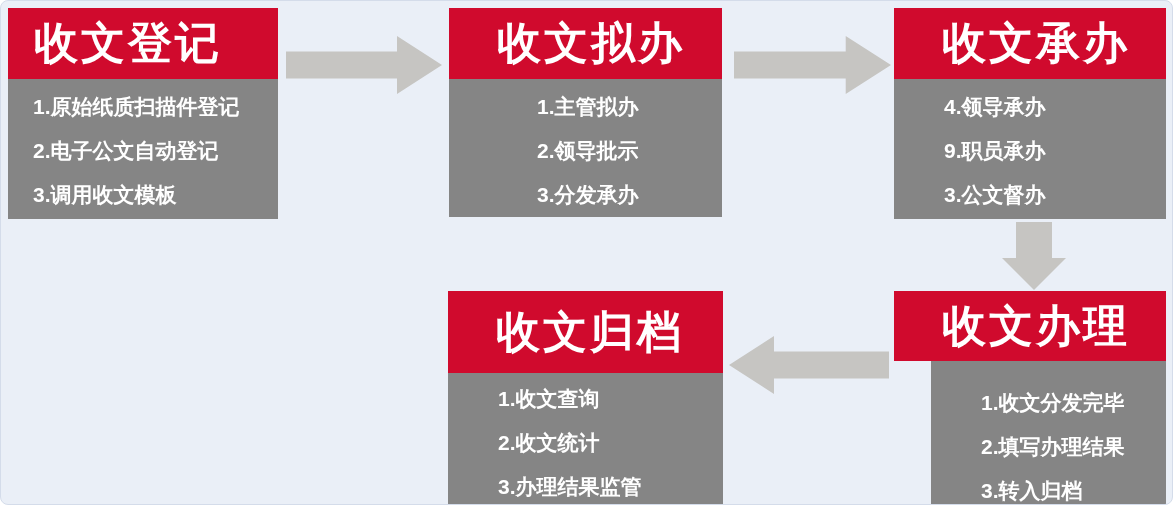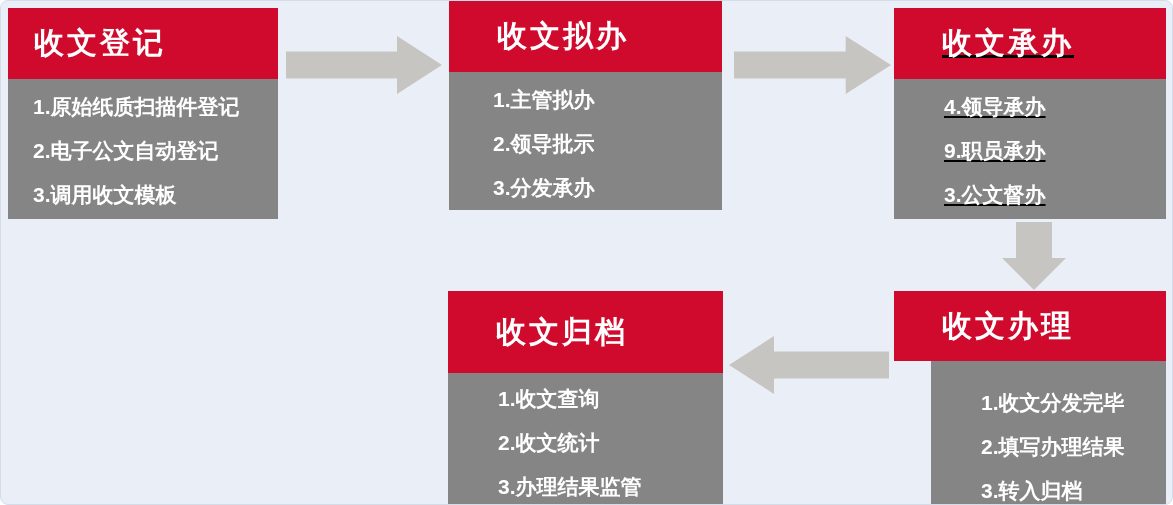--- a/index.html
+++ b/index.html
@@ -24,21 +24,21 @@
     overflow:hidden;
   }
   .box{
     position:absolute;
     display:flex;flex-direction:column;
   }
   .box-header{
     background:var(--header-red);
     color:var(--text);
     font-weight:700;
-    font-size:30px;
+    font-size:44px;
     letter-spacing:3px;
     display:flex;align-items:center;
     height:71px;
     padding-left:48px;
     flex:0 0 auto;
   }
   .box-body{
     background:var(--body-gray);
     color:var(--text);
     flex:1 1 auto;
@@ -50,23 +50,23 @@
     font-size:21px;
     font-weight:700;
     height:44px;
     display:flex;align-items:center;
     white-space:nowrap;
   }
   
   .box-1{left:7px;top:7px;width:270px;height:211px;}
   .box-1 .box-header{padding-left:26px;}
   .box-1 .box-body{padding-left:25px;}
-  .box-2{left:448px;top:0;width:273px;height:195px;}
-  .box-2 .box-body{padding-left:44px;}
-  .box-3{left:893px;top:7px;width:272px;height:211px;text-decoration:underline;}
+  .box-2{left:448px;top:7px;width:273px;height:195px;}
+  .box-2 .box-body{padding-left:88px;}
+  .box-3{left:893px;top:7px;width:272px;height:211px;}
   .box-4{left:893px;top:290px;width:272px;height:208px;}
   .box-4 .box-header{height:70px;}
   .box-4 .box-body{padding-top:20px;margin-left:37px;}
   .box-5{left:447px;top:290px;width:275px;height:208px;}
   .box-5 .box-header{height:82px;}
   .box-5 .box-body{padding-top:4px;}
   .arrow{position:absolute;}
   .arrow svg{display:block;width:100%;height:100%;}
   .arrow polygon{fill:var(--arrow-gray);}
   .arrow-1{left:285px;top:34px;width:156px;height:60px;}

